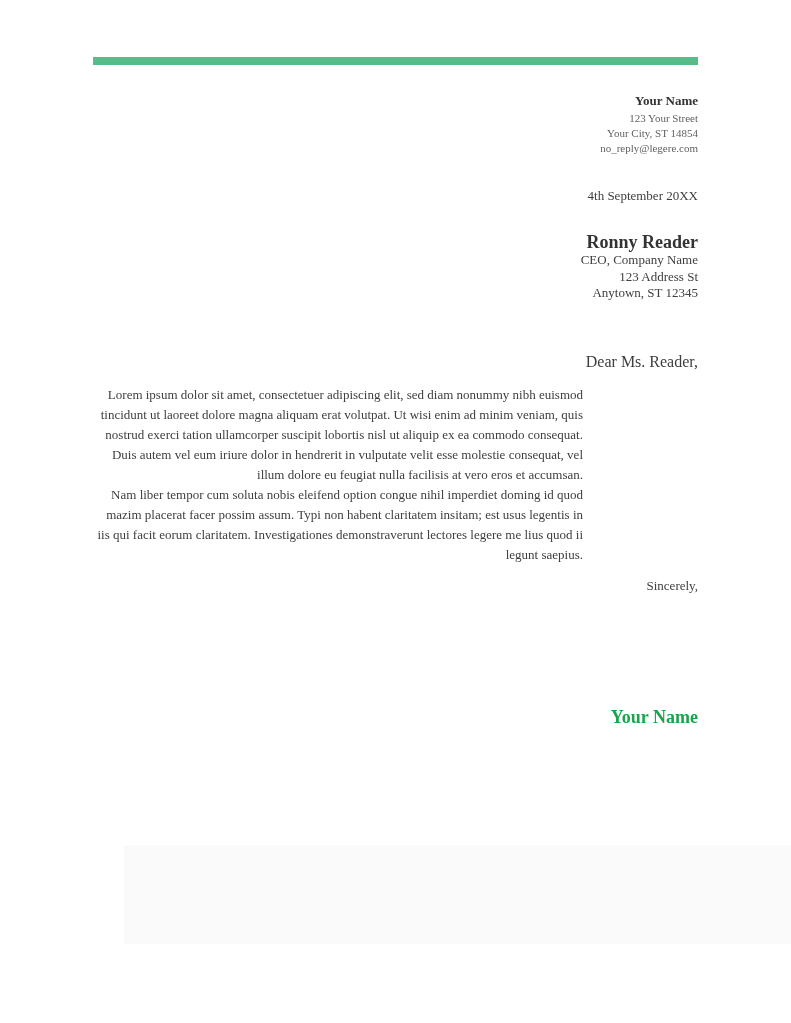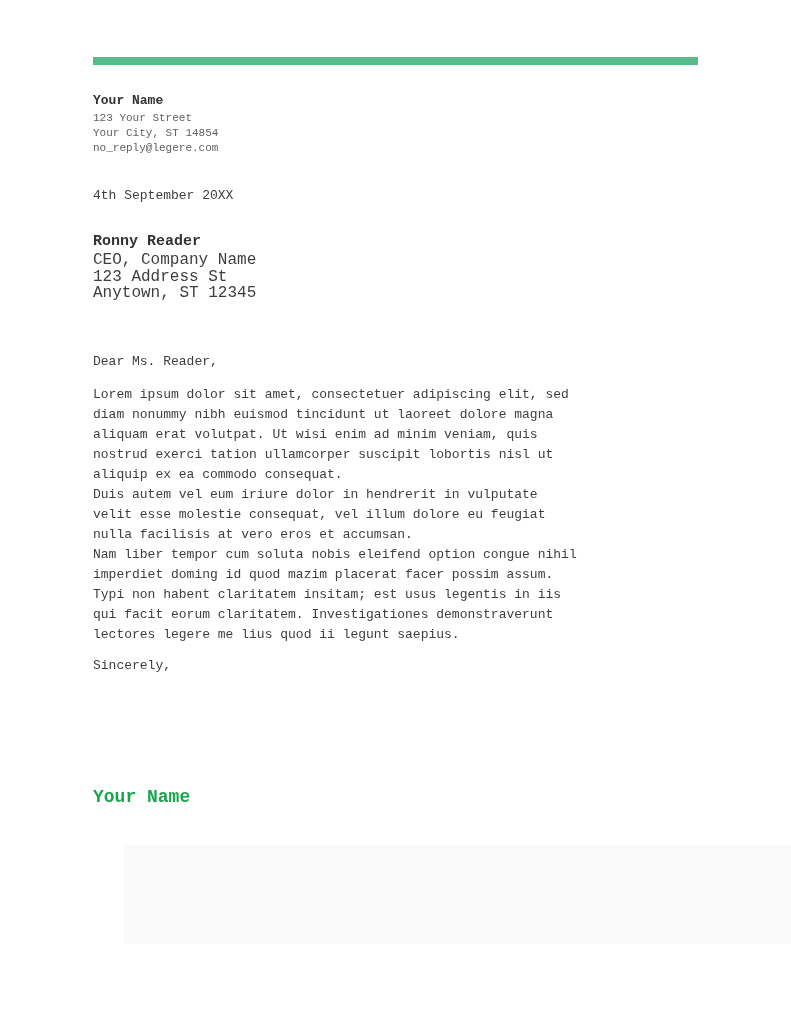--- a/index.html
+++ b/index.html
@@ -6,22 +6,23 @@
     margin: 0;
     padding: 0;
     background: #ffffff;
   }
   .page {
     position: relative;
     width: 791px;
     height: 944px;
     background: #ffffff;
     overflow: hidden;
-    font-family: Liberation Mono, monospace;
+    font-family: Liberation Serif, serif;
     color: #3e3e3e;
+    text-align: right;
   }
   .content {
     position: relative;
     z-index: 1;
     padding: 0 93px;
   }
   .accent-bar {
     margin-top: 57px;
     height: 8px;
     width: 605px;
@@ -40,33 +41,33 @@
     line-height: 15px;
     color: #616161;
   }
   .date-line {
     margin-top: 32px;
     font-size: 13px;
     line-height: 16px;
   }
   .recipient-name {
     margin-top: 30px;
-    font-size: 15px;
+    font-size: 18px;
     line-height: 16px;
     font-weight: bold;
     color: #333333;
   }
   .recipient-lines {
     margin-top: 2px;
-    font-size: 16px;
+    font-size: 13px;
     line-height: 16.5px;
   }
   .salutation {
     margin-top: 51px;
-    font-size: 13px;
+    font-size: 16px;
     line-height: 17px;
   }
   .body-para {
     margin: 15px 0 0 0;
     max-width: 490px;
     font-size: 13px;
     line-height: 20px;
   }
   .body-para + .body-para {
     margin-top: 0;

